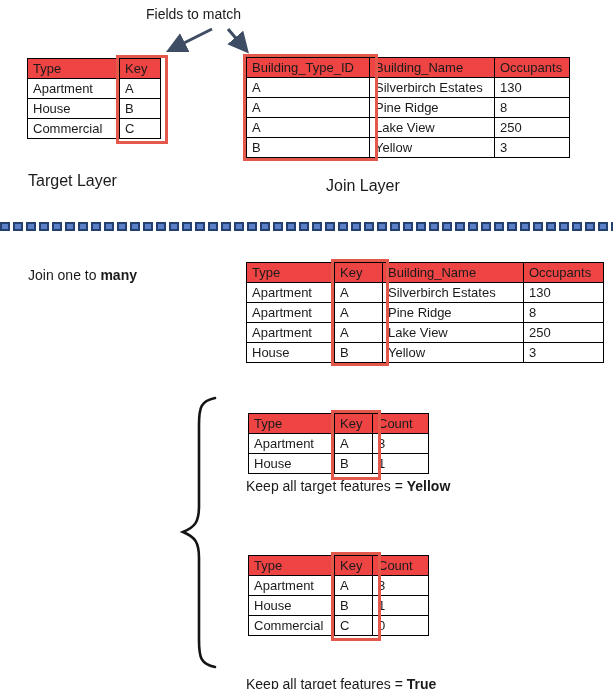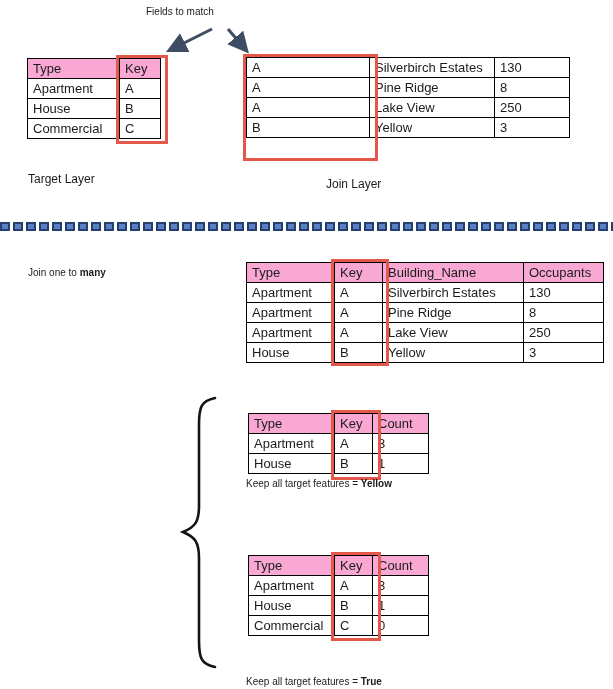--- a/index.html
+++ b/index.html
@@ -1,26 +1,26 @@
 <!DOCTYPE html>
 <html><head>
 <meta charset="utf-8">
 <style>
   html,body{margin:0;padding:0;background:#fff;}
   #canvas{position:relative;width:613px;height:689px;background:#fff;
     font-family:"Liberation Sans",sans-serif;color:#1b1b1b;overflow:hidden;}
   .abs{position:absolute;}
-  .lbl{font-size:10px;white-space:nowrap;}
-  .lbl-lg{font-size:12px;white-space:nowrap;}
+  .lbl{font-size:14px;white-space:nowrap;}
+  .lbl-lg{font-size:16px;white-space:nowrap;}
   .b{font-weight:700;}
   table.dt{border-collapse:collapse;table-layout:fixed;background:#fff;}
   table.dt td,table.dt th{border:1px solid #000;font-size:13px;font-weight:400;
     text-align:left;padding:1px 5px;height:17px;line-height:16px;overflow:hidden;
     white-space:nowrap;}
-  table.dt th{background:#f9a8d4;}
+  table.dt th{background:#ef4444;}
   .redbox{position:absolute;border:3px solid #e4584b;pointer-events:none;}
   .divider{position:absolute;left:0;width:613px;top:222px;height:9px;
     background:repeating-linear-gradient(90deg,#24406e 0 10px,transparent 10px 13px);}
   .divider-inner{position:absolute;left:0;right:0;top:2px;height:5px;
     background:repeating-linear-gradient(90deg,transparent 0 2px,#5b7fc7 2px 8px,transparent 8px 13px);}
 </style>
 </head>
 <body>
 
 <div id="canvas">
@@ -63,20 +63,25 @@
     </table>
   <div class="redbox" style="left:116px;top:55px;width:46px;height:83px;"></div>
 
   <table class="dt abs" style="left:246px;top:57px;width:323px;">
     <colgroup>
         <col style="width:123px">
         <col style="width:125px">
         <col style="width:75px">
       </colgroup>
     <tbody>
+        <tr>
+      <th>Building_Type_ID</th>
+      <th>Building_Name</th>
+      <th>Occupants</th>
+    </tr>
     <tr>
       <td>A</td>
       <td>Silverbirch Estates</td>
       <td>130</td>
     </tr>
     <tr>
       <td>A</td>
       <td>Pine Ridge</td>
       <td>8</td>
     </tr>

